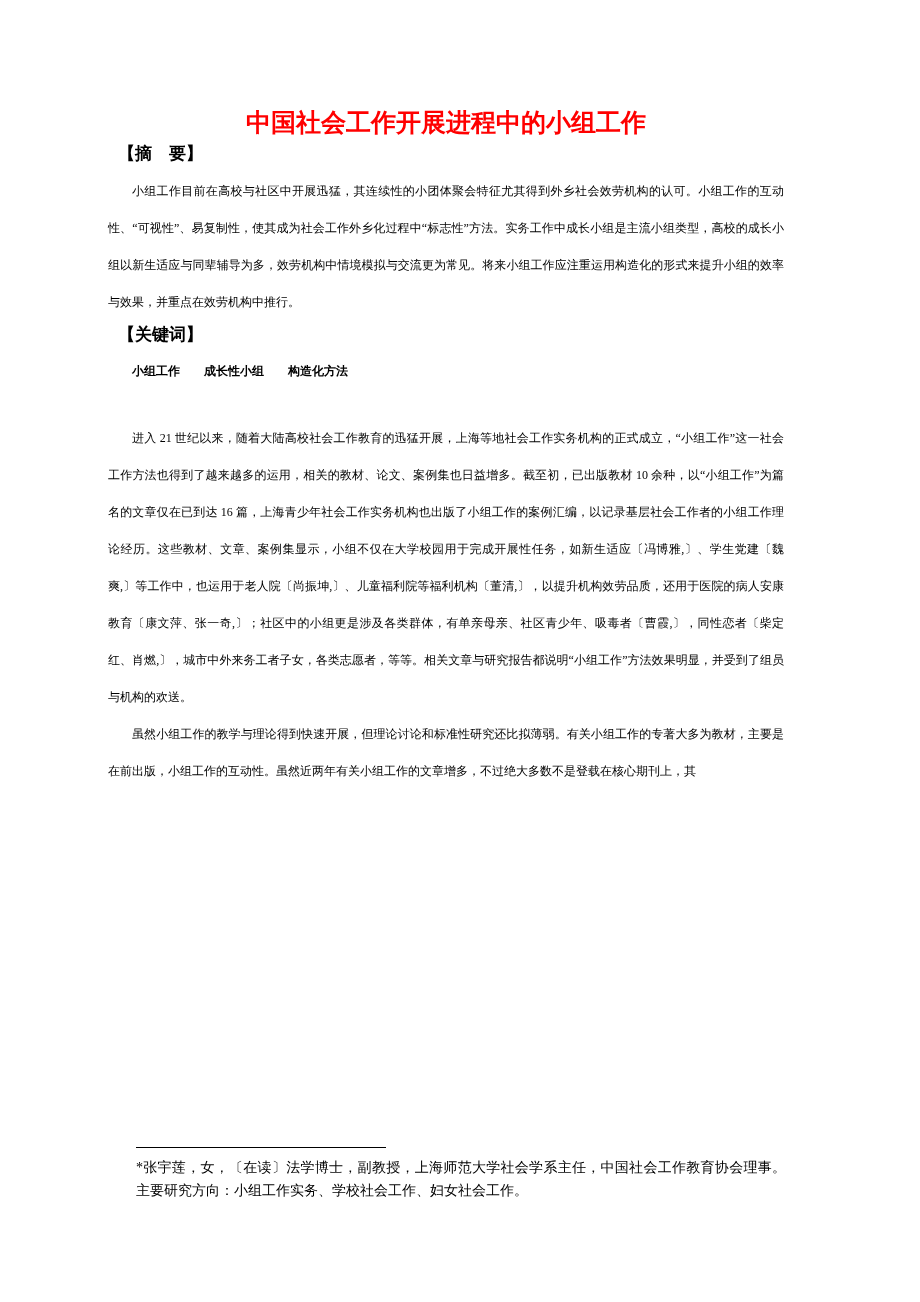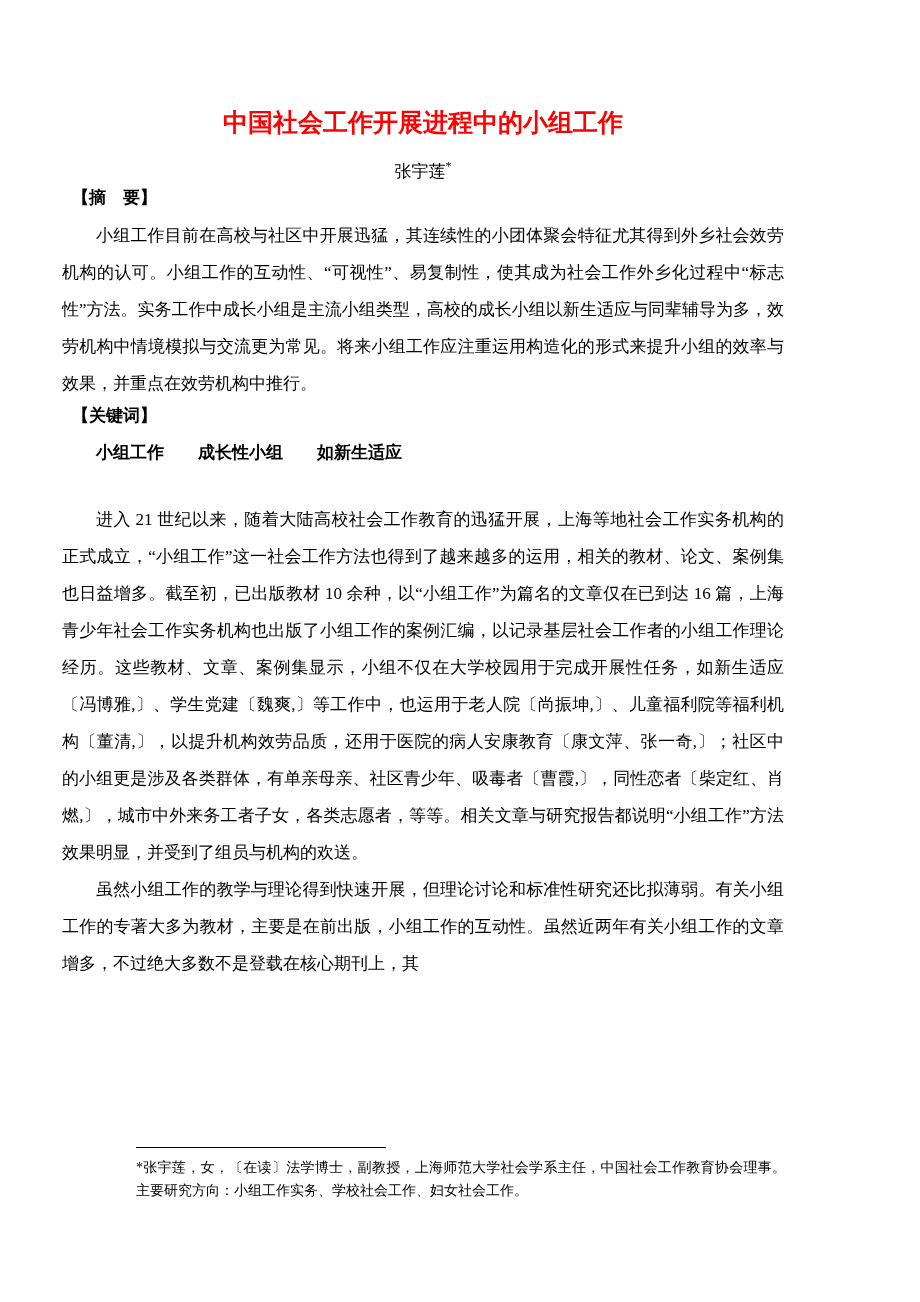--- a/index.html
+++ b/index.html
@@ -11,21 +11,21 @@
     position: relative;
     width: 920px;
     height: 1302px;
     margin: 0 auto;
     background: #ffffff;
     overflow: hidden;
     font-family: "Liberation Serif", "DejaVu Serif", serif;
     color: #000000;
   }
   .content {
-    padding: 106px 136px 0 62px;
+    padding: 106px 136px 0 108px;
   }
   .doc-title {
     margin: 0;
     font-size: 25px;
     line-height: 34px;
     font-weight: bold;
     text-align: center;
     color: #ff0000;
   }
   .author-line {
@@ -41,21 +41,21 @@
   .section-label {
     font-weight: bold;
     font-size: 17px;
     line-height: 28px;
     padding-left: 10px;
   }
   .abstract-label { }
   .keywords-label { }
   .para {
     margin: 0;
-    font-size: 17px;
+    font-size: 12px;
     line-height: 37px;
     text-align: justify;
     text-indent: 2em;
     word-break: break-all;
   }
   .abstract { margin-top: 5px; }
   .keywords {
     margin-top: 4px;
     font-weight: bold;
   }
@@ -81,31 +81,28 @@
   }
 </style>
 </head>
 <body>
 
 <div class="page">
   <div class="content">
 
     <h1 class="doc-title">中国社会工作开展进程中的小组工作</h1>
 
-    <div class="author-line">
-      <span>张宇莲</span><sup>*</sup>
-    </div>
 
     <div class="section-label abstract-label">【摘　要】</div>
 
     <p class="para abstract">小组工作目前在高校与社区中开展迅猛，其连续性的小团体聚会特征尤其得到外乡社会效劳机构的认可。小组工作的互动性、“可视性”、易复制性，使其成为社会工作外乡化过程中“标志性”方法。实务工作中成长小组是主流小组类型，高校的成长小组以新生适应与同辈辅导为多，效劳机构中情境模拟与交流更为常见。将来小组工作应注重运用构造化的形式来提升小组的效率与效果，并重点在效劳机构中推行。</p>
 
     <div class="section-label keywords-label">【关键词】</div>
 
-    <p class="para keywords">小组工作　　成长性小组　　如新生适应</p>
+    <p class="para keywords">小组工作　　成长性小组　　构造化方法</p>
 
     <p class="para body-para-first">进入 21 世纪以来，随着大陆高校社会工作教育的迅猛开展，上海等地社会工作实务机构的正式成立，“小组工作”这一社会工作方法也得到了越来越多的运用，相关的教材、论文、案例集也日益增多。截至初，已出版教材 10 余种，以“小组工作”为篇名的文章仅在已到达 16 篇，上海青少年社会工作实务机构也出版了小组工作的案例汇编，以记录基层社会工作者的小组工作理论经历。这些教材、文章、案例集显示，小组不仅在大学校园用于完成开展性任务，如新生适应〔冯博雅,〕、学生党建〔魏爽,〕等工作中，也运用于老人院〔尚振坤,〕、儿童福利院等福利机构〔董清,〕，以提升机构效劳品质，还用于医院的病人安康教育〔康文萍、张一奇,〕；社区中的小组更是涉及各类群体，有单亲母亲、社区青少年、吸毒者〔曹霞,〕，同性恋者〔柴定红、肖燃,〕，城市中外来务工者子女，各类志愿者，等等。相关文章与研究报告都说明“小组工作”方法效果明显，并受到了组员与机构的欢送。</p>
 
     <p class="para">虽然小组工作的教学与理论得到快速开展，但理论讨论和标准性研究还比拟薄弱。有关小组工作的专著大多为教材，主要是在前出版，小组工作的互动性。虽然近两年有关小组工作的文章增多，不过绝大多数不是登载在核心期刊上，其</p>
 
   </div>
 
   <div class="footnote">
     <div class="footnote-rule"></div>
     <p class="footnote-text">*张宇莲，女，〔在读〕法学博士，副教授，上海师范大学社会学系主任，中国社会工作教育协会理事。主要研究方向：小组工作实务、学校社会工作、妇女社会工作。</p>

